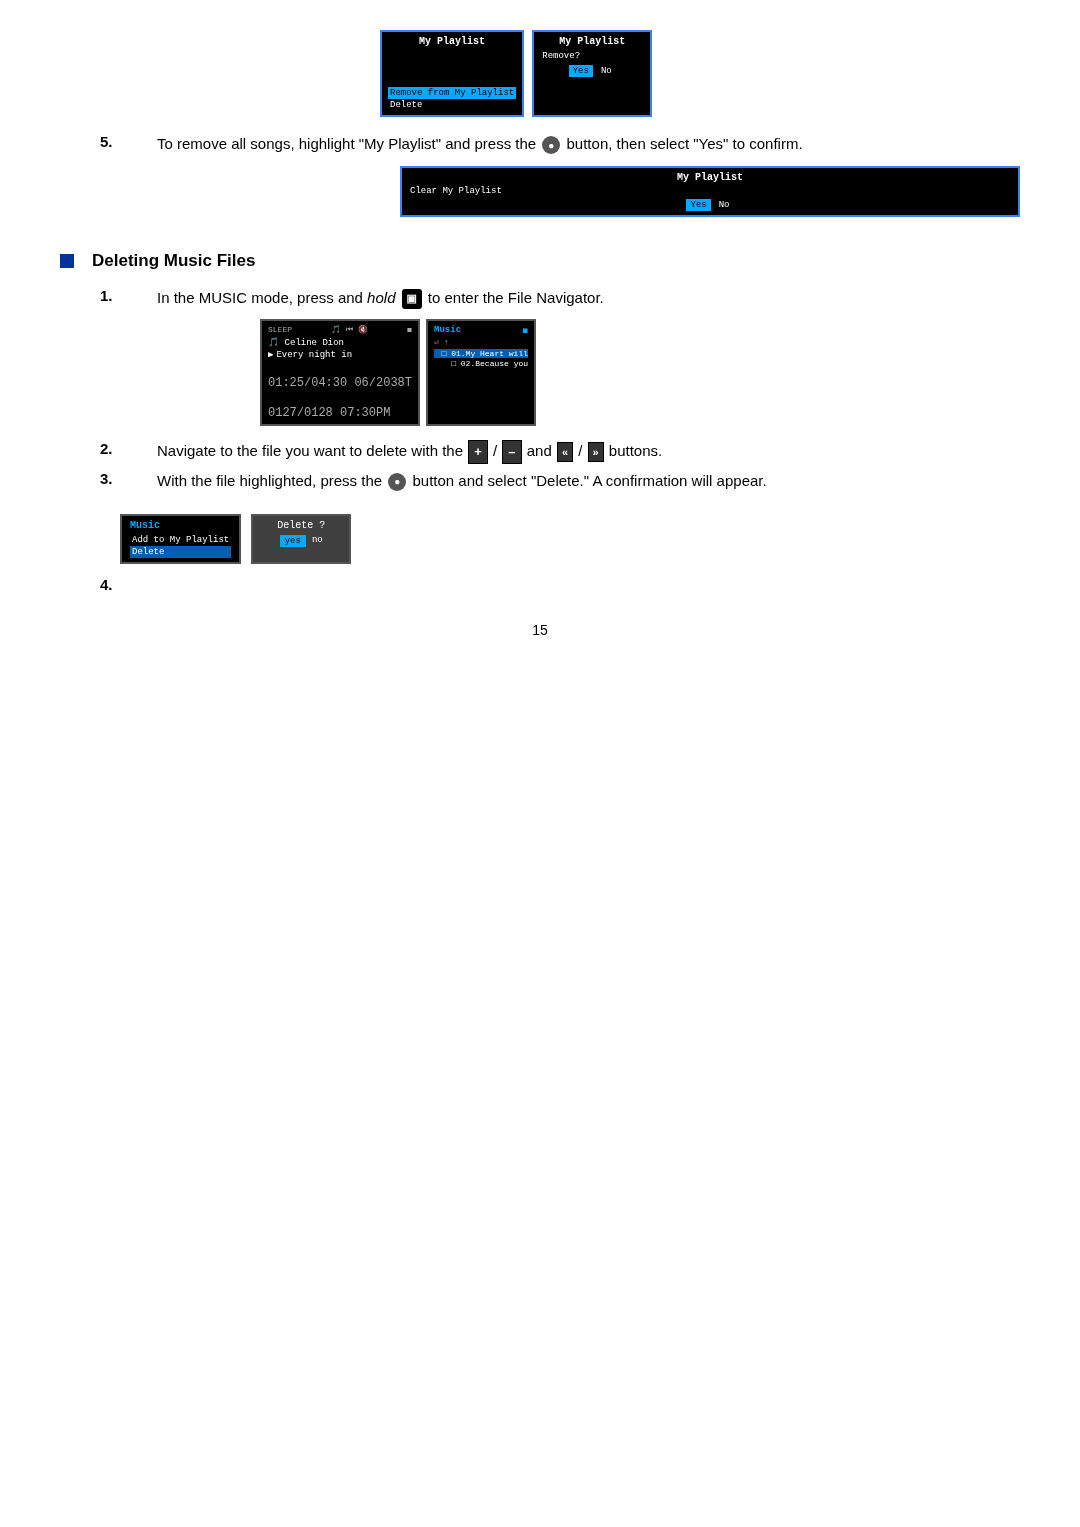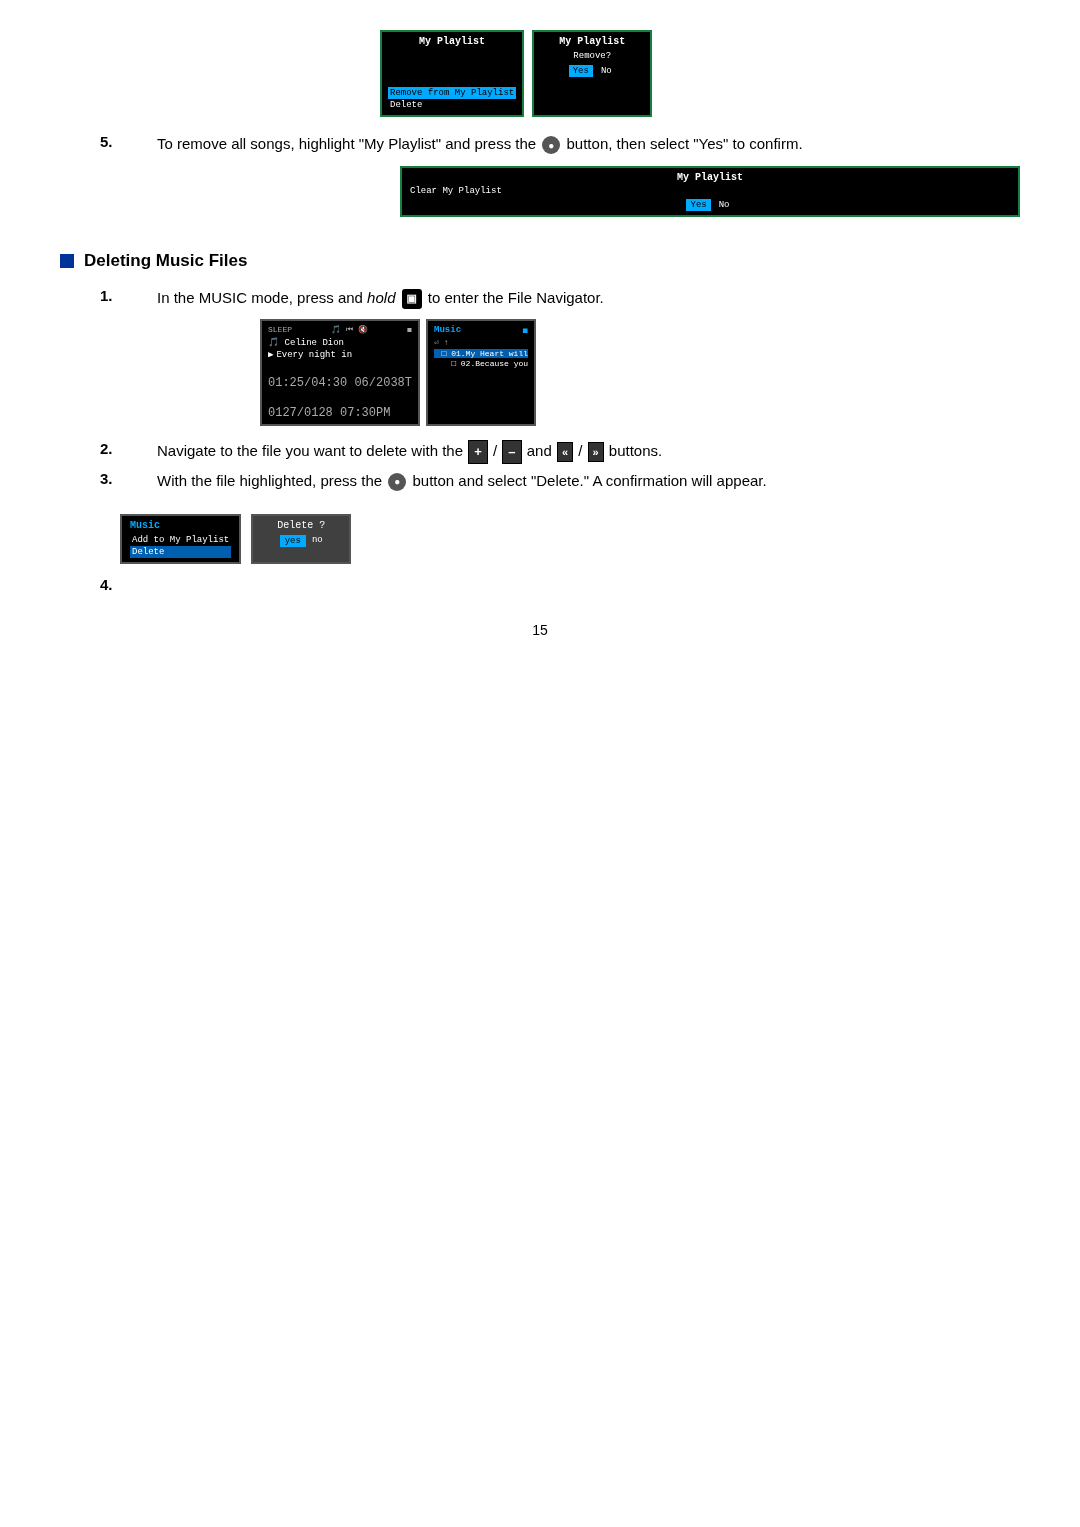--- a/index.html
+++ b/index.html
@@ -26,21 +26,21 @@
       margin-left: 320px;
       margin-bottom: 16px;
     }
 
     
     .device-screen {
       background: #000;
       color: #fff;
       font-size: 10px;
       font-family: 'Courier New', monospace;
-      border: 2px solid #15803d;
+      border: 2px solid #3b82f6;
       padding: 4px 6px;
       min-width: 120px;
     }
 
     .device-screen .screen-title {
       color: #fff;
       font-size: 10px;
       font-weight: bold;
       text-align: center;
       margin-bottom: 2px;
@@ -54,21 +54,21 @@
 
     .device-screen .screen-item.highlighted {
       background: #00aaff;
       color: #000;
       margin-top: 40px;
     }
 
     .device-screen .screen-question {
       font-size: 9px;
       color: #fff;
-      text-align: center;
+      text-align: left;
       padding: 2px;
     }
 
     .device-screen .screen-buttons {
       display: flex;
       gap: 4px;
       justify-content: center;
       margin-top: 2px;
     }
 
@@ -171,20 +171,21 @@
       width: 14px;
       height: 14px;
       background: #003399;
       flex-shrink: 0;
     }
 
     .section-title {
       font-size: 17px;
       font-weight: bold;
       color: #000;
+      margin-left: 8px;
     }
 
     
     .music-nav-screen {
       display: flex;
       gap: 6px;
     }
 
     .nav-left {
       background: #000;

